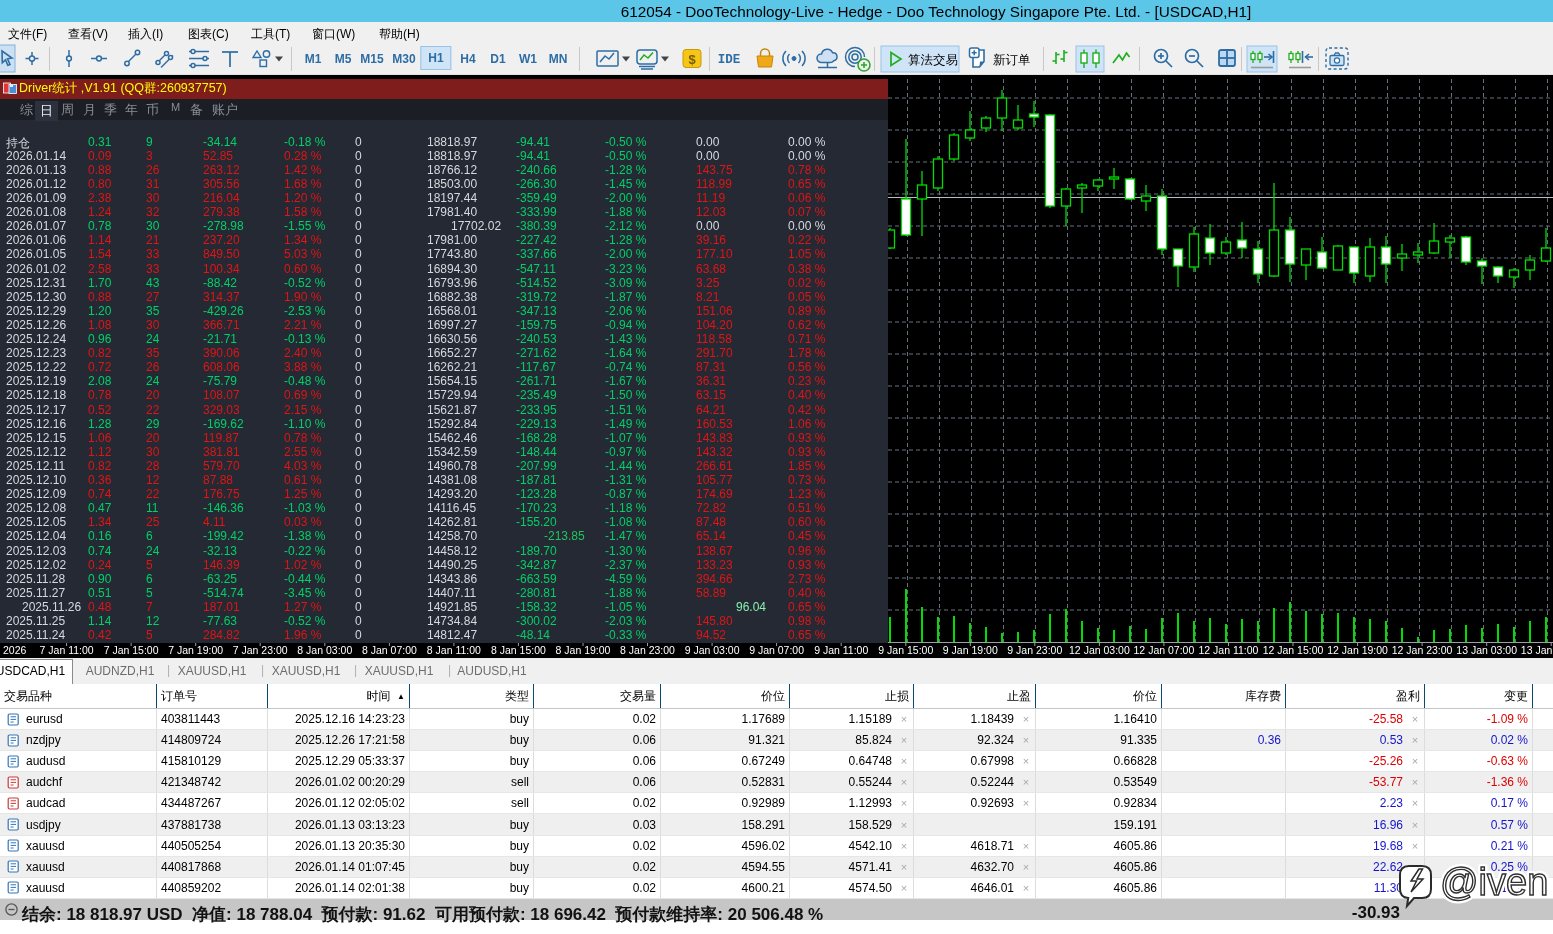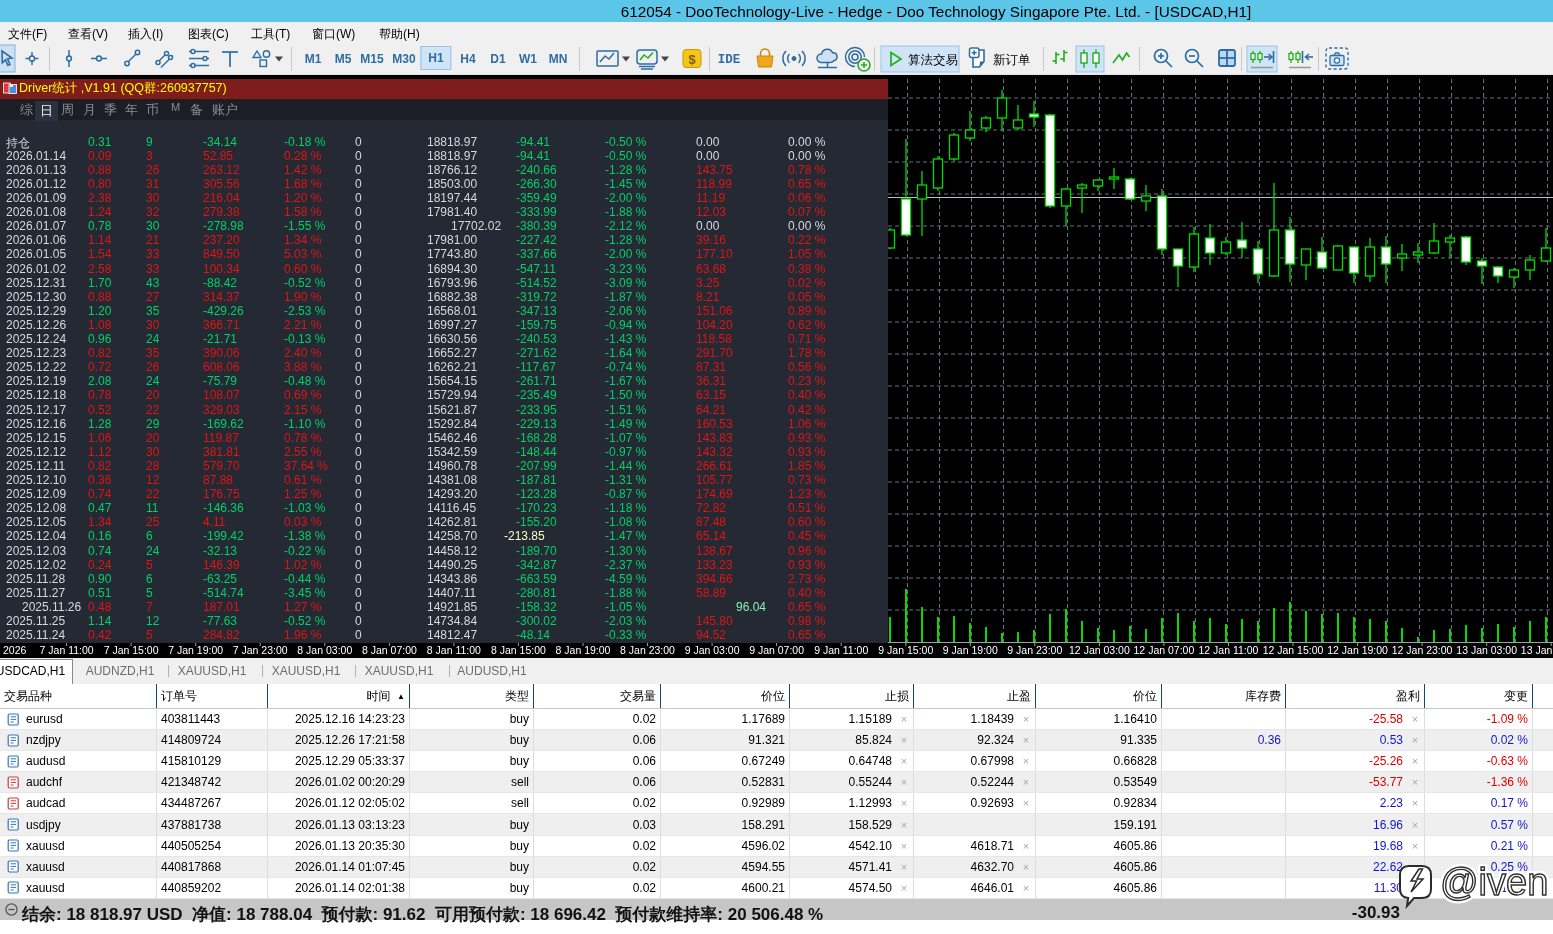--- a/index.html
+++ b/index.html
@@ -777,21 +777,21 @@
           <i style="left:516px;color:#00d068">-148.44</i>
           <i style="left:605px;color:#00d068">-0.97 %</i>
           <i style="left:696px;color:#e01515">143.32</i>
           <i style="left:788px;color:#e01515">0.93 %</i>
         </div>
 <div class="sr" style="top:379.9px">
           <i style="left:6px;color:#d6dade">2025.12.11</i>
           <i style="left:88px;color:#e01515">0.82</i>
           <i style="left:146px;color:#e01515">28</i>
           <i style="left:203px;color:#e01515">579.70</i>
-          <i style="left:284px;color:#e01515">37.64 %</i>
+          <i style="left:284px;color:#e01515">4.03 %</i>
           <i style="left:355px;color:#d6dade">0</i>
           <i style="left:427px;color:#d6dade">14960.78</i>
           <i style="left:516px;color:#00d068">-207.99</i>
           <i style="left:605px;color:#00d068">-1.44 %</i>
           <i style="left:696px;color:#e01515">266.61</i>
           <i style="left:788px;color:#e01515">1.85 %</i>
         </div>
 <div class="sr" style="top:394.0px">
           <i style="left:6px;color:#d6dade">2025.12.10</i>
           <i style="left:88px;color:#e01515">0.36</i>
@@ -845,21 +845,21 @@
           <i style="left:788px;color:#e01515">0.60 %</i>
         </div>
 <div class="sr" style="top:450.4px">
           <i style="left:6px;color:#d6dade">2025.12.04</i>
           <i style="left:88px;color:#00d068">0.16</i>
           <i style="left:146px;color:#00d068">6</i>
           <i style="left:203px;color:#00d068">-199.42</i>
           <i style="left:284px;color:#00d068">-1.38 %</i>
           <i style="left:355px;color:#d6dade">0</i>
           <i style="left:427px;color:#d6dade">14258.70</i>
-          <i style="left:504px;color:#fef9c3">-213.85</i>
+          <i style="left:544px;color:#22c55e">-213.85</i>
           <i style="left:605px;color:#00d068">-1.47 %</i>
           <i style="left:696px;color:#e01515">65.14</i>
           <i style="left:788px;color:#e01515">0.45 %</i>
         </div>
 <div class="sr" style="top:464.5px">
           <i style="left:6px;color:#d6dade">2025.12.03</i>
           <i style="left:88px;color:#00d068">0.74</i>
           <i style="left:146px;color:#00d068">24</i>
           <i style="left:203px;color:#00d068">-32.13</i>
           <i style="left:284px;color:#00d068">-0.22 %</i>

